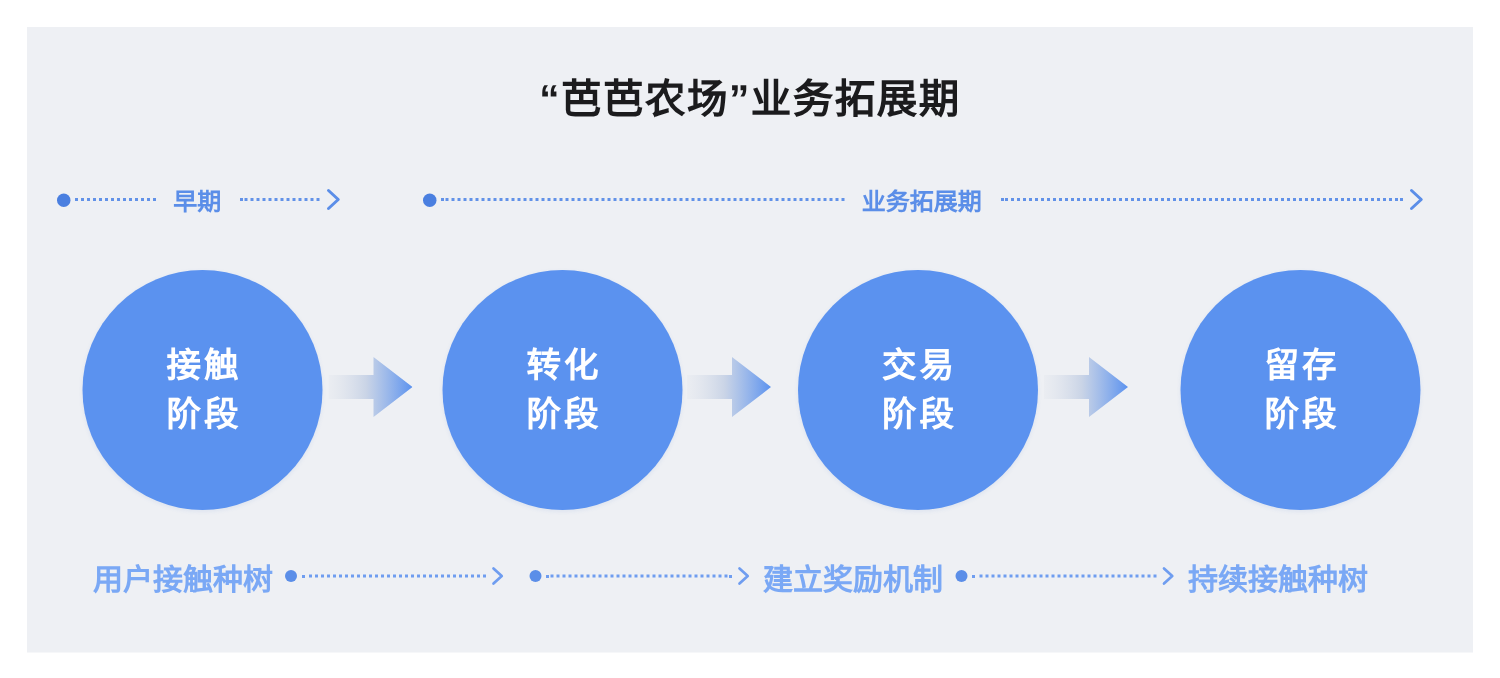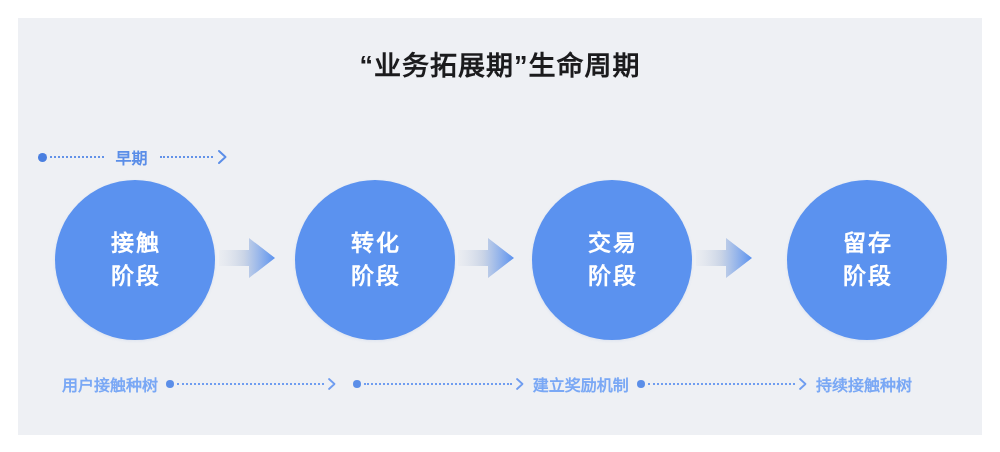--- a/index.html
+++ b/index.html
@@ -31,21 +31,21 @@
     font-size:27px;
     font-weight:bold;
     letter-spacing:1px;
     color:#1b1b1d;
     white-space:nowrap;
   }
   
   .phase-band{
     position:absolute;
     left:0;top:118px;
-    width:924px;height:30px;margin-top:24px;
+    width:924px;height:30px;
   }
   .phase{
     position:absolute;
     top:0;height:30px;
     display:flex;
     align-items:center;
     gap:0px;
   }
   .phase-dot{
     width:9px;height:9px;border-radius:50%;
@@ -111,21 +111,21 @@
 
   
   .steps{
     position:absolute;
     left:0;top:370px;
     width:1000px;height:28px;
     display:flex;
     align-items:center;
   }
   .step-label{
-    font-size:16px;
+    font-size:20px;
     font-weight:bold;
     color:#7aa8f5;
     white-space:nowrap;
     flex:0 0 auto;
   }
   .step-link{
     flex:1 1 auto;
     display:flex;
     align-items:center;
     margin:0 8px;
@@ -150,36 +150,47 @@
   .pad-l{padding-left:62px;}
   .pad-r{padding-right:88px;}
 </style>
 </head>
 <body>
 
 <div id="stage">
 
   <div class="panel"></div>
 
-  <div class="title">“业务拓展期”生命周期</div>
+  <div class="title">“芭芭农场”业务拓展期</div>
 
   <div class="phase-band">
 
     <div class="phase" style="left:38px;width:190px;">
       <span class="phase-dot"></span>
       <span class="phase-dash"></span>
       <span class="phase-label">早期</span>
       <span class="phase-dash"></span>
       <span class="chev">
         <svg viewBox="0 0 11 16" width="11" height="16">
           <path d="M2,2 L8.5,8 L2,14" fill="none" stroke="#5b8ee8" stroke-width="2" stroke-linecap="round" stroke-linejoin="round"></path>
         </svg>
       </span>
     </div>
 
+    <div class="phase" style="left:282px;width:668px;">
+      <span class="phase-dot"></span>
+      <span class="phase-dash"></span>
+      <span class="phase-label">业务拓展期</span>
+      <span class="phase-dash"></span>
+      <span class="chev">
+        <svg viewBox="0 0 11 16" width="11" height="16">
+          <path d="M2,2 L8.5,8 L2,14" fill="none" stroke="#5b8ee8" stroke-width="2" stroke-linecap="round" stroke-linejoin="round"></path>
+        </svg>
+      </span>
+    </div>
 
   </div>
 
   <div class="circles">
 
     <div class="node" style="left:55px;">
       <span>接触</span>
       <span>阶段</span>
     </div>
 

